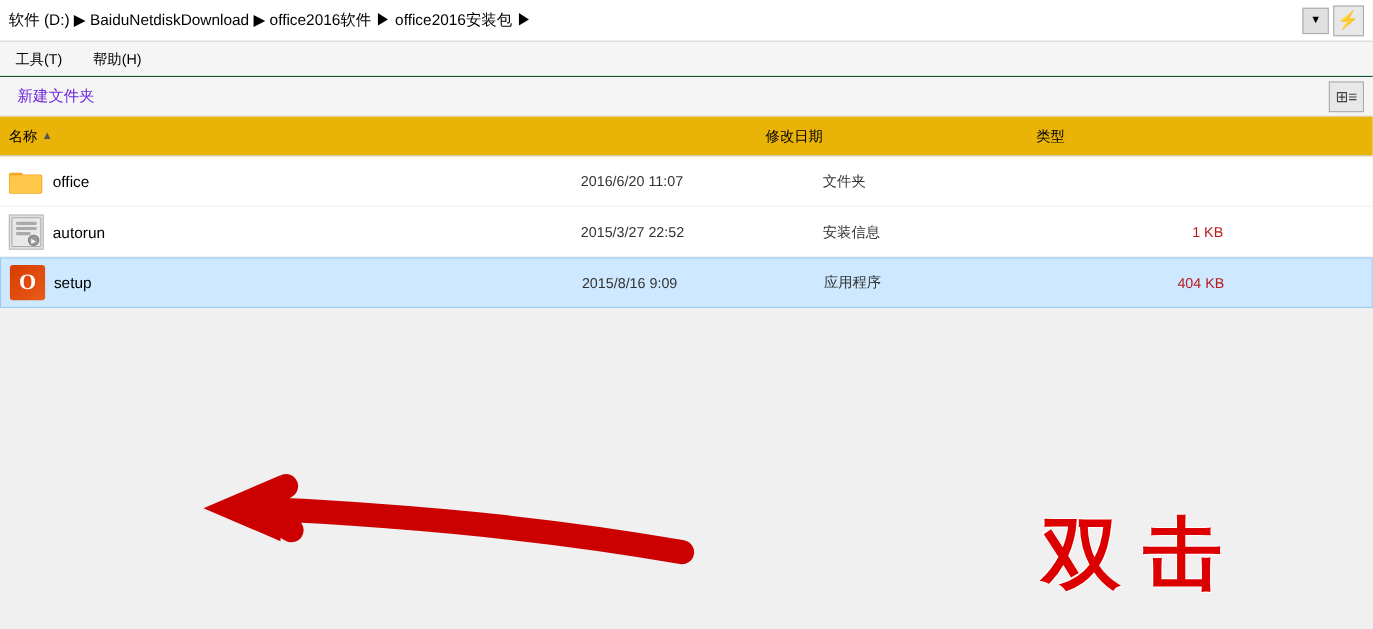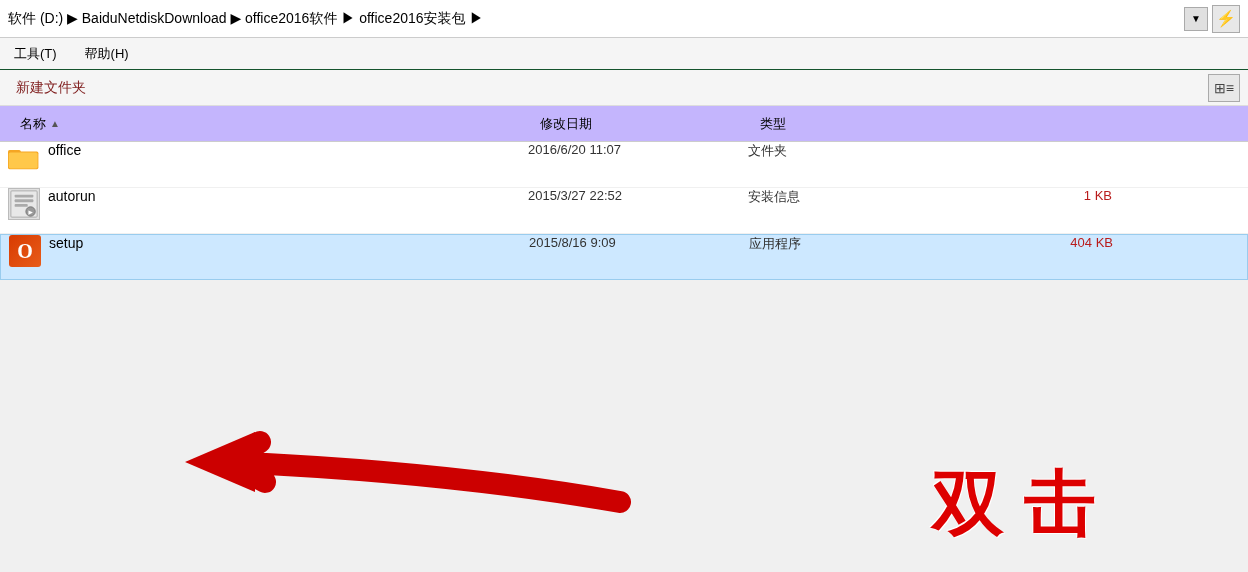--- a/index.html
+++ b/index.html
@@ -73,21 +73,21 @@
       background: #f5f5f5;
       border-bottom: 1px solid #ddd;
       height: 36px;
       display: flex;
       align-items: center;
       padding: 0 8px;
       gap: 8px;
     }
     .toolbar .new-folder-btn {
       font-size: 14px;
-      color: #7f1d1d;
+      color: #6d28d9;
       cursor: pointer;
       padding: 4px 8px;
       border: none;
       background: transparent;
     }
     .toolbar-spacer { flex: 1; }
     .view-toggle-btn {
       width: 32px;
       height: 28px;
       border: 1px solid #aaa;
@@ -95,27 +95,28 @@
       display: flex;
       align-items: center;
       justify-content: center;
       cursor: pointer;
       font-size: 14px;
       color: #444;
     }
 
     
     .column-headers {
-      background: #c4b5fd;
+      background: #eab308;
       border-bottom: 1px solid #ccc;
       height: 36px;
       display: flex;
       align-items: center;
-      padding: 0 20px;
+      padding: 0 8px;
       position: relative;
+      text-align: right;
     }
     .col-name {
       width: 520px;
       font-size: 13px;
       color: #000;
       display: flex;
       align-items: center;
       gap: 4px;
     }
     .col-name .sort-arrow {
@@ -126,20 +127,21 @@
     .col-type { width: 220px; font-size: 13px; color: #000; }
     .col-size { width: 160px; font-size: 13px; color: #000; }
 
     
     .file-list {
       background: #fff;
     }
     .file-row {
       height: 46px;
       display: flex;
+      align-items: center;
       padding: 0 8px;
       border-bottom: 1px solid #f0f0f0;
       cursor: pointer;
     }
     .file-row.selected {
       background: #cde8ff;
       border: 1px solid #99ccee;
     }
     .file-icon {
       width: 32px;
@@ -185,21 +187,21 @@
       left: 0;
       width: 100%;
       height: 200px;
       pointer-events: none;
       z-index: 10;
     }
 
     .double-click-text {
       position: absolute;
       bottom: 20px;
-      right: 152px;
+      right: 137px;
       font-size: 72px;
       font-weight: bold;
       color: #dd0000;
       font-family: 'Microsoft YaHei', SimSun, sans-serif;
       text-shadow: 1px 1px 0 #fff, -1px -1px 0 #fff;
       pointer-events: none;
     }
   </style>
 </head>
 <body>

